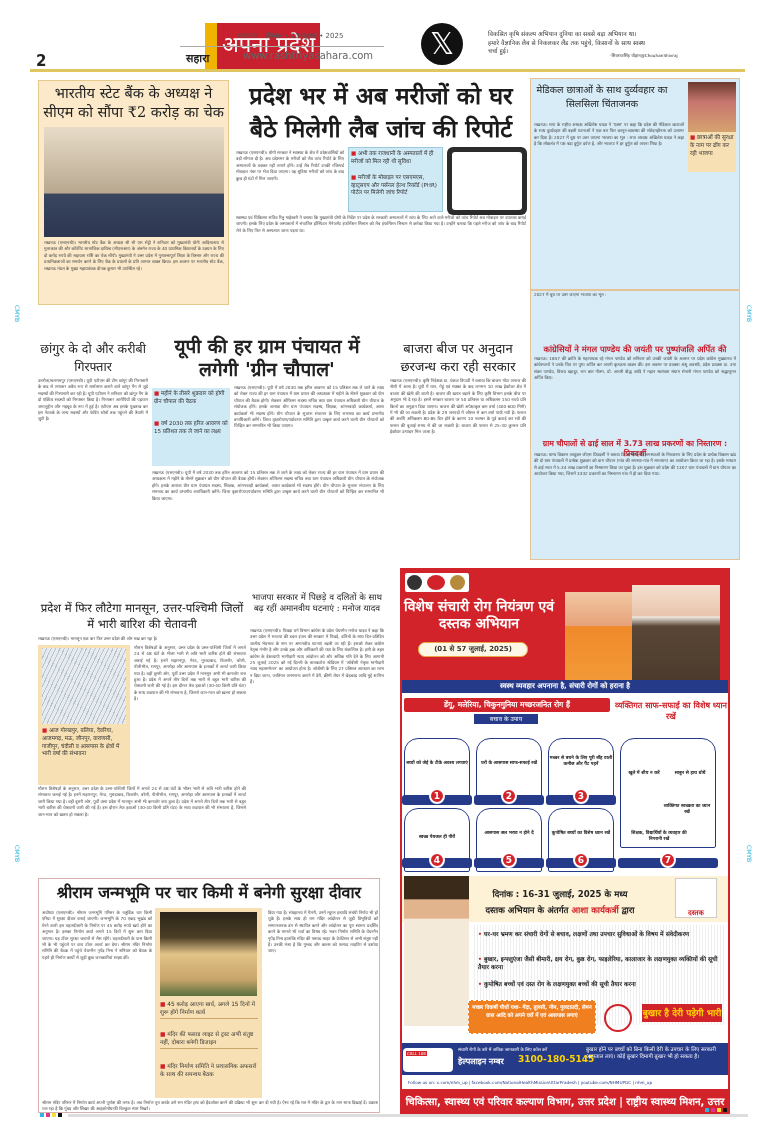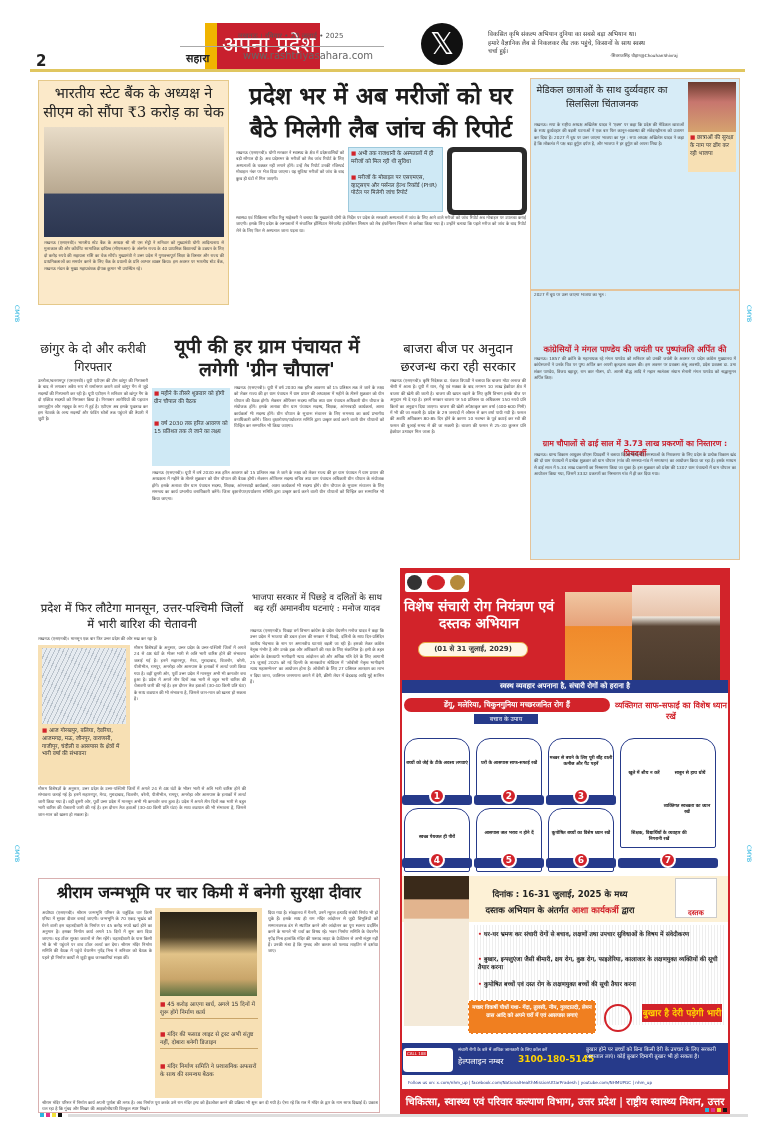--- a/index.html
+++ b/index.html
@@ -74,21 +74,21 @@
 #bjp-text{left:250px;top:628px;width:134px;height:222px}
 
 #ad{left:400px;top:568px;width:330px;height:548px;background:#fff;border:2px solid #d2232a}
 #ad-top{left:402px;top:570px;width:326px;height:120px;background:#d2232a}
 #ad-logos{left:405px;top:573px;width:64px;height:19px;background:#fff;border-radius:2px}
 #ad-title{left:404px;top:598px;width:150px;font-size:14px;line-height:17px;color:#fff;font-weight:bold;text-align:center}
 #ad-dates{left:418px;top:642px;width:110px;height:15px;background:#fff7e6;border:1px solid #e9a642;border-radius:7px;font-size:7px;color:#333;text-align:center;line-height:13px;font-weight:bold}
 #ad-yogi{left:565px;top:592px;width:70px;height:96px;background:linear-gradient(#f1c7a2 0,#e6a27a 35%,#f08a2b 36%,#f39b38)}
 #ad-modi{left:632px;top:585px;width:88px;height:103px;background:linear-gradient(#f5e0d0 0,#e8c4ac 30%,#efe9e0 31%,#5a4636 40%,#4a3a2c)}
 #ad-slogan{left:402px;top:680px;width:326px;height:13px;background:#263a8a;color:#fff;font-size:7px;text-align:center;line-height:13px;font-weight:bold}
-#ad-dengue{left:404px;top:698px;width:206px;height:14px;background:#d2232a;color:#fff;font-size:7.5px;text-align:center;line-height:14px;border-radius:7px;font-weight:bold}
+#ad-dengue{left:404px;top:698px;width:206px;height:14px;background:#d2232a;color:#fff;font-size:7.5px;text-align:center;line-height:14px;border-radius:2px;font-weight:bold}
 #ad-bachav{left:474px;top:714px;width:64px;height:10px;background:#263a8a;color:#fff;font-size:6px;text-align:center;line-height:10px}
 #ad-hyg{left:612px;top:700px;width:118px;font-size:8px;line-height:11px;color:#d2232a;font-weight:bold;text-align:center}
 .card{position:absolute;width:66px;height:64px;border:1px solid #263a8a;border-radius:14px 14px 2px 2px;background:#fff}
 .card-t{position:absolute;width:64px;font-size:4.6px;line-height:6px;color:#222;text-align:center;font-weight:bold}
 .card-base{position:absolute;width:70px;height:10px;background:#263a8a;border-radius:3px}
 .card-n{position:absolute;width:16px;height:16px;border-radius:50%;background:#d2232a;border:2px solid #fff;color:#fff;font-size:9px;font-weight:bold;text-align:center;line-height:12px}
 #hyg-box{left:620px;top:738px;width:96px;height:110px;border:1px solid #263a8a;border-radius:14px 14px 2px 2px;background:#fff}
 .hyg-t{position:absolute;font-size:4.6px;line-height:6px;color:#222;font-weight:bold;text-align:center}
 #ad-dinank-bg{left:402px;top:876px;width:326px;height:46px;background:#fdf1d6}
 #ad-dinank{left:460px;top:888px;width:200px;font-size:8.6px;color:#222;font-weight:bold;text-align:center}
@@ -98,21 +98,21 @@
 #ad-asha{left:404px;top:876px;width:65px;height:150px;background:linear-gradient(#3a2a1a 0,#3a2a1a 15%,#e2b48e 16%,#e2b48e 28%,#f4ead9 29%)}
 #ad-list-bg{left:472px;top:925px;width:254px;height:100px;background:repeating-linear-gradient(90deg,#fff 0,#fff 2px,#eee 2px,#eee 3px)}
 .ad-li{position:absolute;left:478px;width:245px;font-size:6px;line-height:8px;color:#222;font-weight:bold}
 .ad-li::before{content:"• ";color:#d2232a}
 #ad-orange{left:468px;top:1000px;width:128px;height:34px;background:#f07f20;border:1px dashed #fff;font-size:5.3px;line-height:7.6px;color:#fff;text-align:center;padding-top:3px;font-weight:bold}
 #ad-mosq{left:604px;top:1004px;width:28px;height:28px;border-radius:50%;border:2px solid #d2232a}
 #ad-bukhar{left:642px;top:1004px;width:80px;height:18px;background:#d2232a;color:#ffd400;font-size:9px;font-weight:bold;text-align:center;line-height:18px}
 #ad-help-bg{left:402px;top:1043px;width:326px;height:32px;background:#263a8a}
 #ad-amb{left:403px;top:1048px;width:50px;height:24px;background:#fff;border-radius:4px}
 #ad-help-small{left:458px;top:1046px;width:120px;font-size:4.4px;color:#fff}
-#ad-help-label{left:458px;top:1055px;width:60px;font-size:8px;color:#fff;font-weight:normal}
+#ad-help-label{left:458px;top:1055px;width:60px;font-size:8px;color:#fff;font-weight:bold}
 #ad-help-num{left:518px;top:1054px;font-size:9px;color:#ffd400;font-weight:bold}
 #ad-help-right{left:586px;top:1046px;width:140px;font-size:5.4px;line-height:7.2px;color:#fff}
 #ad-follow{left:404px;top:1078px;width:322px;height:9px;background:#fff;border-radius:3px;font-size:4.2px;line-height:9px;color:#263a8a;padding-left:4px;white-space:nowrap;overflow:hidden}
 #ad-foot{left:402px;top:1089px;width:326px;height:25px;background:#d2232a;color:#fff;font-size:10px;line-height:25px;text-align:center;font-weight:bold}
 
 #sr-box{left:38px;top:878px;width:342px;height:235px;border:1px solid #d9b0b0;background:#fff}
 #sr-head{left:40px;top:882px;width:338px;font-size:16px;line-height:22px;font-weight:bold;font-family:"DejaVu Sans",sans-serif;text-align:center;color:#1b1b1b}
 #sr-text1{left:42px;top:910px;width:110px;height:192px}
 #sr-photo-box{left:155px;top:908px;width:107px;height:190px;background:#f7e0b4}
 #sr-photo{left:160px;top:912px;width:97px;height:84px;background:linear-gradient(#2a2418 0,#4b3e26 30%,#e2c388 50%,#c9a56a 80%,#5a7040)}
@@ -138,21 +138,21 @@
 <div id="hdr-title" class="abs">अपना प्रदेश</div>
 <div id="hdr-date" class="abs">लखनऊ । रविवार • 20 जुलाई • 2025</div>
 <div id="hdr-line" class="abs"></div>
 <div id="hdr-brand" class="abs">सहारा</div>
 <div id="hdr-url" class="abs">www.rashtriyasahara.com</div>
 <div id="x-logo" class="abs">𝕏</div>
 <div id="x-quote" class="abs">विकसित कृषि संकल्प अभियान दुनिया का सबसे बड़ा अभियान था। हमारे वैज्ञानिक लैब से निकलकर लैंड तक पहुंचे, किसानों के साथ स्वस्थ चर्चा हुई।</div>
 <div id="x-author" class="abs">-शिवराजसिंह चौहान@ChouhanShivraj</div>
 
 <div id="sbi-box" class="abs"></div>
-<div id="sbi-head" class="abs hd">भारतीय स्टेट बैंक के अध्यक्ष ने सीएम को सौंपा ₹3 करोड़ का चेक</div>
+<div id="sbi-head" class="abs hd">भारतीय स्टेट बैंक के अध्यक्ष ने सीएम को सौंपा ₹2 करोड़ का चेक</div>
 <div id="sbi-photo" class="abs"></div>
 <div id="sbi-text" class="abs txt">लखनऊ (एसएनबी)। भारतीय स्टेट बैंक के अध्यक्ष श्री सी एस सेट्टी ने शनिवार को मुख्यमंत्री योगी आदित्यनाथ से मुलाकात की और कॉर्पोरेट सामाजिक दायित्व (सीएसआर) के अंतर्गत राज्य के 40 प्राथमिक विद्यालयों के उन्नयन के लिए दो करोड़ रुपये की सहायता राशि का चेक सौंपी। मुख्यमंत्री ने उत्तर प्रदेश में गुणवत्तापूर्ण शिक्षा के विस्तार और राज्य की प्राथमिकताओं का समर्थन करने के लिए बैंक के प्रयासों के प्रति आभार व्यक्त किया। इस अवसर पर भारतीय स्टेट बैंक, लखनऊ मंडल के मुख्य महाप्रबंधक दीपक कुमार भी उपस्थित रहे।</div>
 
 <div id="lab-head" class="abs">प्रदेश भर में अब मरीजों को घर बैठे मिलेगी लैब जांच की रिपोर्ट</div>
 <div id="lab-text1" class="abs txt">लखनऊ (एसएनबी)। योगी सरकार ने स्वास्थ्य के क्षेत्र में प्रदेशवासियों को बड़ी सौगात दी है। अब प्रदेशभर के मरीजों को लैब जांच रिपोर्ट के लिए अस्पतालों के चक्कर नहीं लगाने होंगे। उन्हें लैब रिपोर्ट उनकी रजिस्टर्ड मोबाइल नंबर पर भेज दिया जाएगा। यह सुविधा मरीजों को जांच के बाद कुछ ही घंटों में मिल जाएगी।</div>
 <div id="lab-hl-box" class="abs"></div>
 <div id="lab-hl1" class="abs bullet">अभी तक राजधानी के अस्पतालों में ही मरीजों को मिल रही थी सुविधा</div>
 <div id="lab-hl2" class="abs bullet">मरीजों के मोबाइल पर एसएमएस, व्हाट्सएप और पर्सनल हेल्थ रिकॉर्ड (PHR) पोर्टल पर मिलेगी जांच रिपोर्ट</div>
 <div id="phone" class="abs"></div>
 <div id="phone-scr" class="abs"></div>
@@ -206,21 +206,21 @@
 <div id="sr-text3" class="abs txt">श्रीराम मंदिर परिसर में निर्माण कार्य अपनी पूर्णता की तरफ है। अब निर्माण पूरा करके उसे राम मंदिर ट्रस्ट को हैंडओवर करने की प्रक्रिया भी शुरू कर दी गयी है। ऐसा रहे कि रात में मंदिर के द्वार के नाम साफ दिखाई दें। प्रकाश चल रहा है कि गुंबद और शिखर की आइकोनोग्राफी बिल्कुल स्पष्ट निखरे।</div>
 
 <div id="ad" class="abs"></div>
 <div id="ad-top" class="abs"></div>
 <div id="ad-logos" class="abs">
   <span style="position:absolute;left:2px;top:2px;width:15px;height:15px;border-radius:50%;background:#333"></span>
   <span style="position:absolute;left:22px;top:2px;width:18px;height:15px;border-radius:50%;background:#d2232a"></span>
   <span style="position:absolute;left:45px;top:2px;width:15px;height:15px;border-radius:50%;background:#b58a3a"></span>
 </div>
 <div id="ad-title" class="abs">विशेष संचारी रोग नियंत्रण एवं दस्तक अभियान</div>
-<div id="ad-dates" class="abs">(01 से 31 जुलाई, 2029)</div>
+<div id="ad-dates" class="abs">(01 से 57 जुलाई, 2025)</div>
 <div id="ad-yogi" class="abs"></div>
 <div id="ad-modi" class="abs"></div>
 <div id="ad-slogan" class="abs">स्वस्थ व्यवहार अपनाना है, संचारी रोगों को हराना है</div>
 <div id="ad-dengue" class="abs">डेंगू, मलेरिया, चिकुनगुनिया मच्छरजनित रोग हैं</div>
 <div id="ad-bachav" class="abs">बचाव के उपाय</div>
 <div id="ad-hyg" class="abs">व्यक्तिगत साफ-सफाई का विशेष ध्यान रखें</div>
 
 <div class="card" style="left:404px;top:738px"></div>
 <div class="card-t" style="left:405px;top:760px">बच्चों को जेई के टीके अवश्य लगवाएं</div>
 <div class="card-base" style="left:402px;top:795px"></div>

